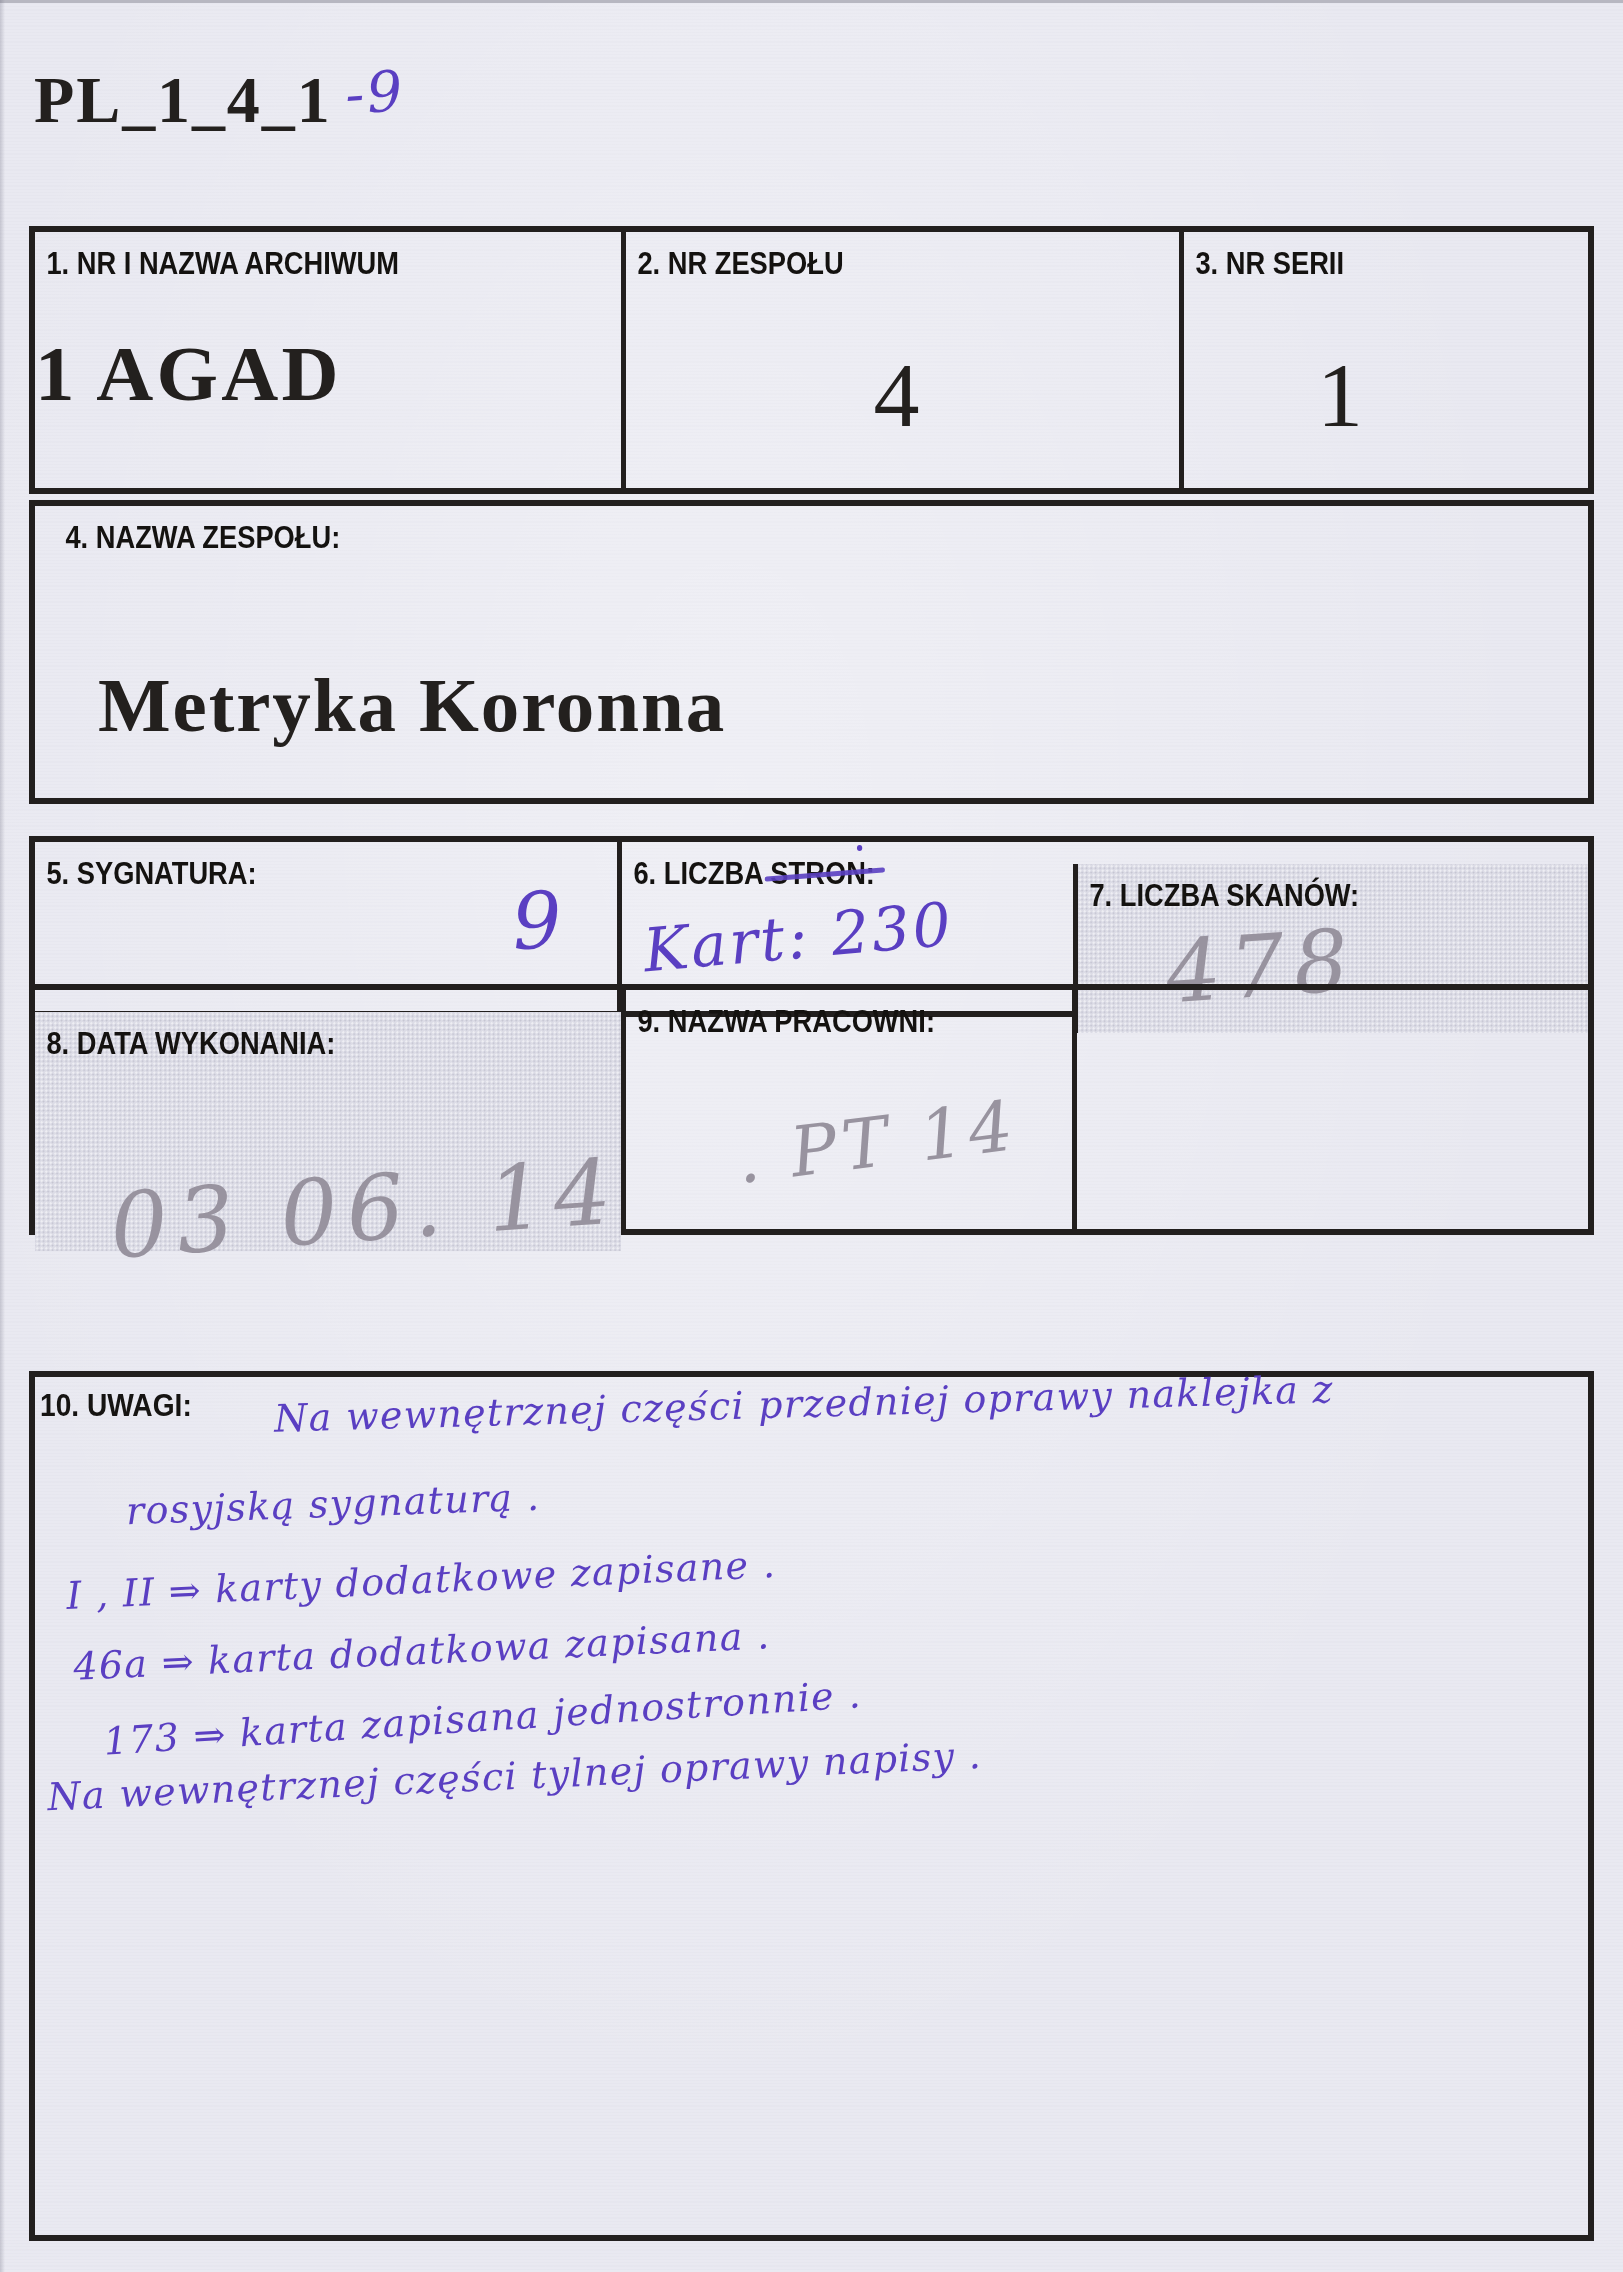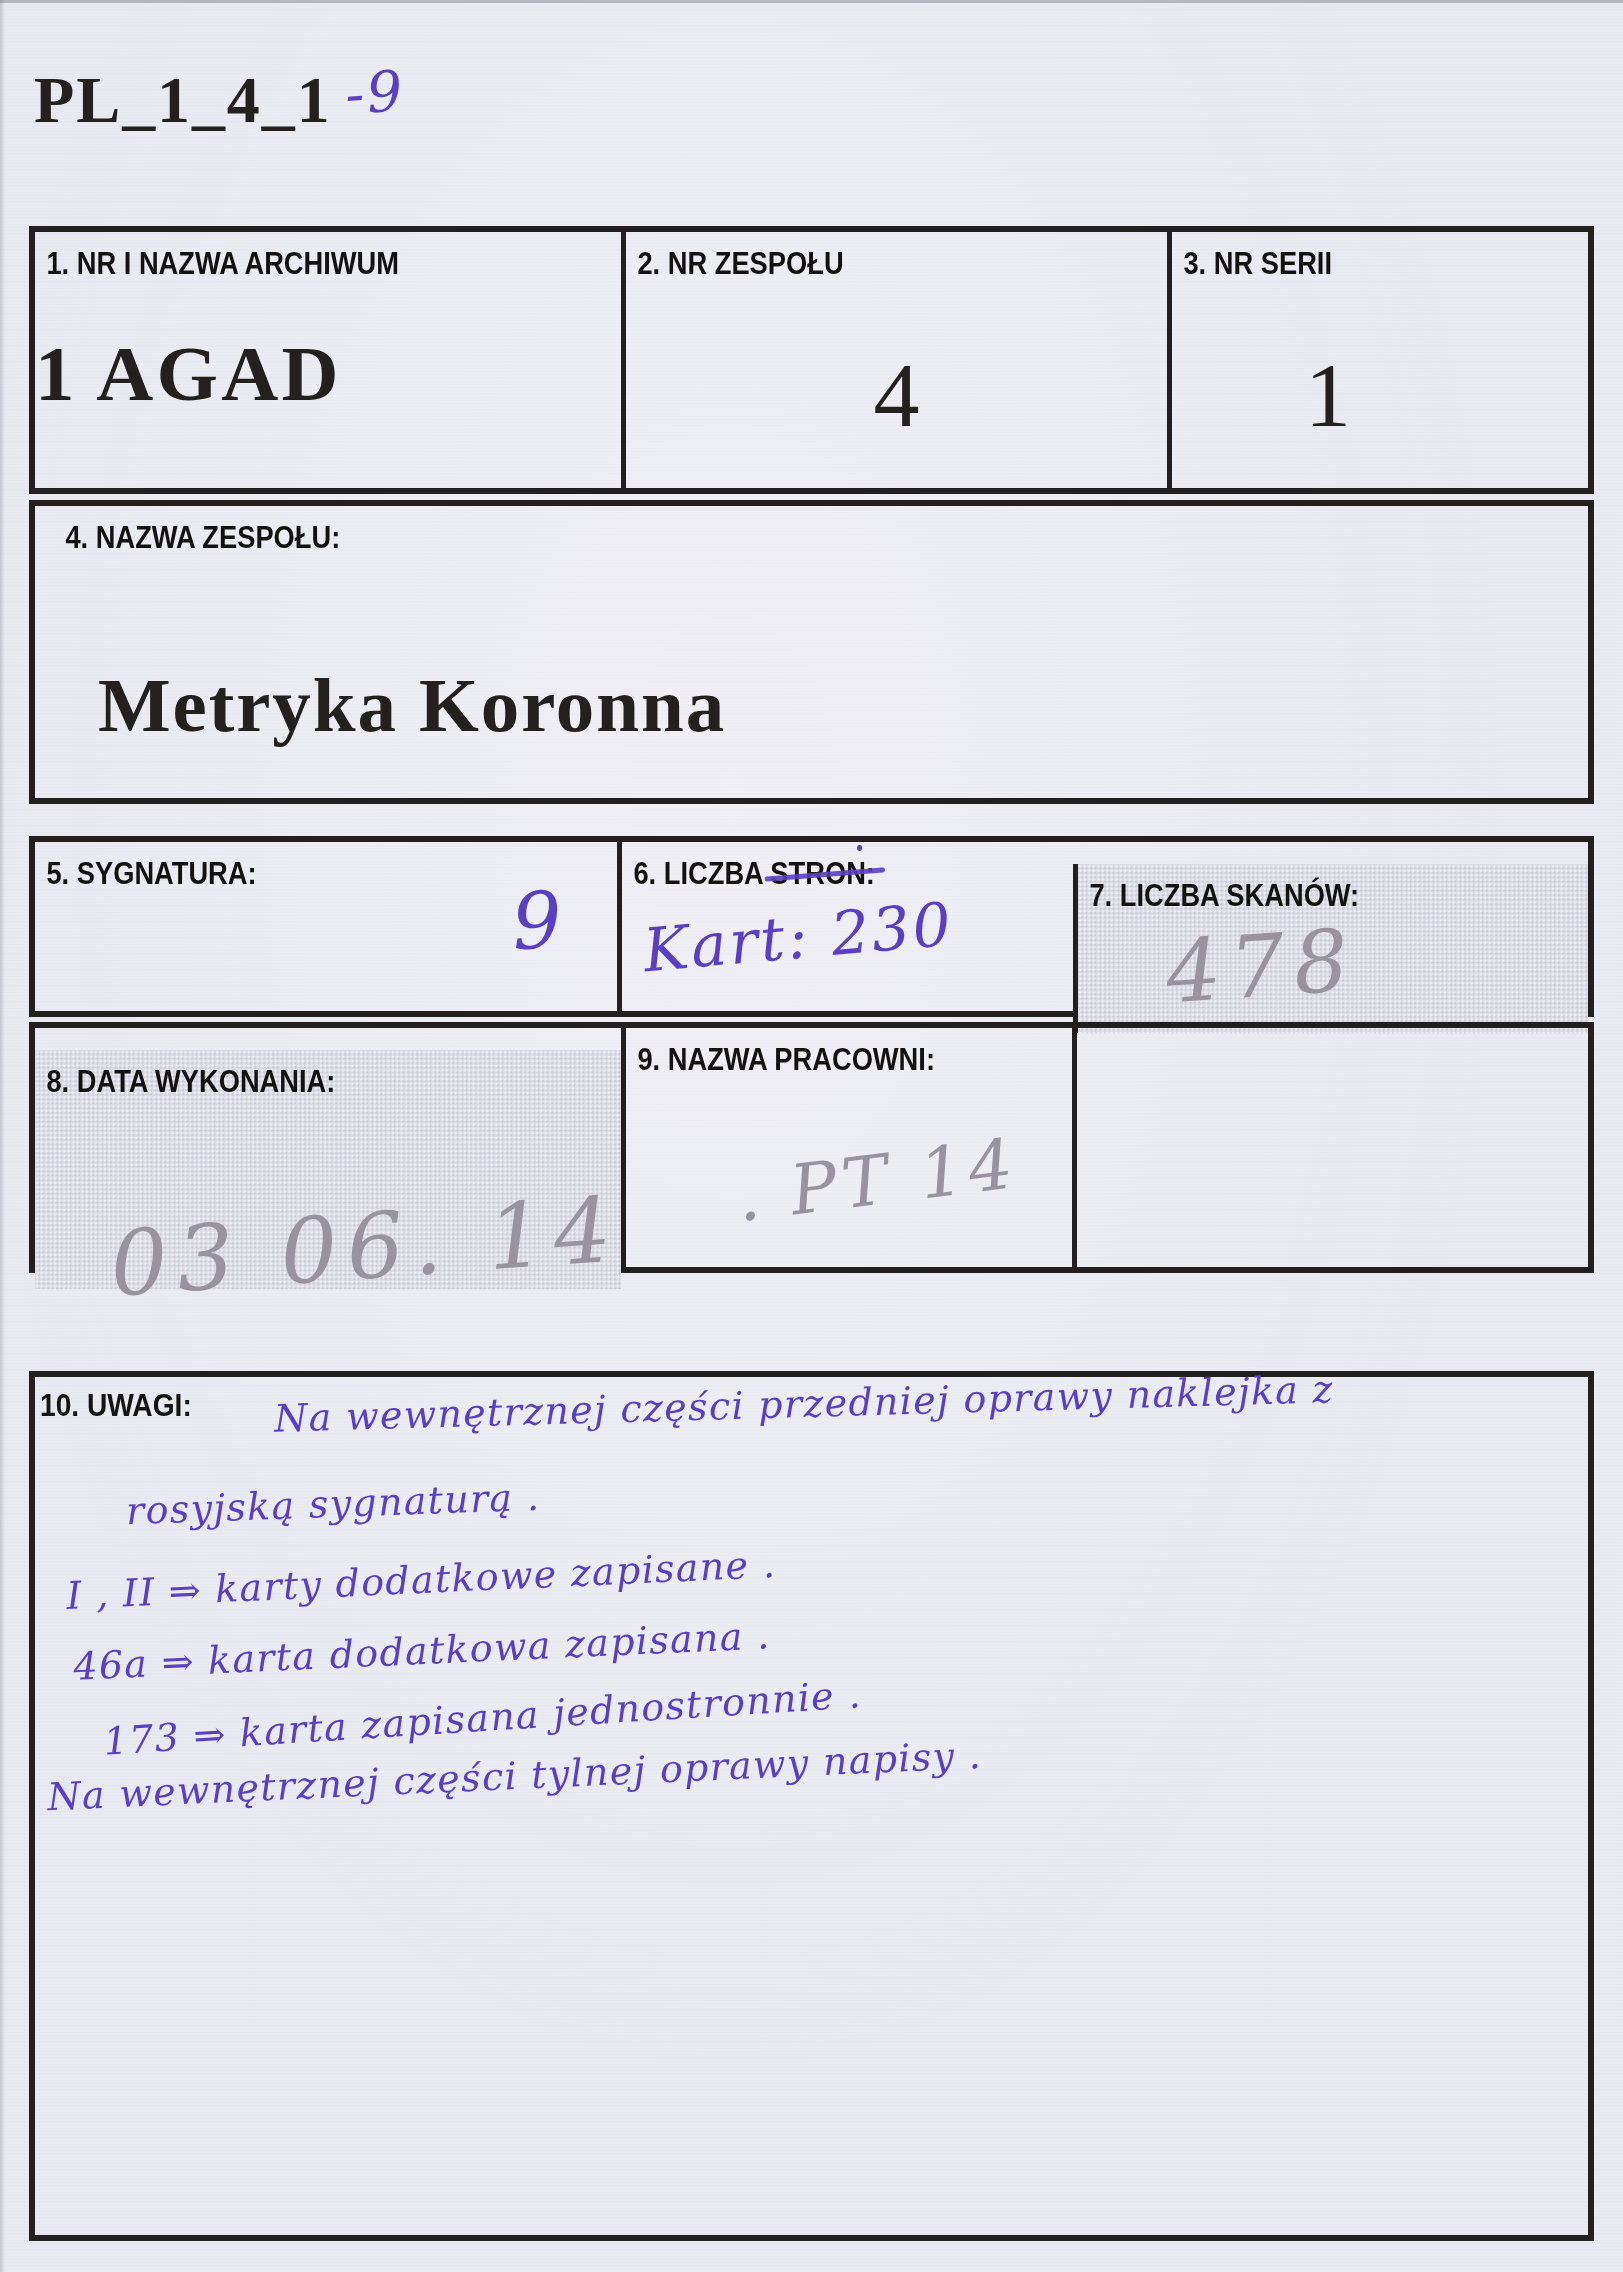--- a/index.html
+++ b/index.html
@@ -18,26 +18,26 @@
   .title-row{position:absolute;left:34px;top:62px;white-space:nowrap;}
   .title-printed{font-family:"Liberation Serif",serif;font-weight:700;font-size:66px;letter-spacing:1.9px;color:#23201e;}
   .title-hand{font-family:"DejaVu Serif",serif;font-style:italic;font-size:56px;color:#5a3fc2;margin-left:13px;display:inline-block;transform:rotate(-4deg);position:relative;top:-10.4px;letter-spacing:2.6px;}
 
   
   .box{position:absolute;left:29px;width:1565px;box-sizing:border-box;border:6.5px solid #221f1e;background:transparent;}
   .row{display:flex;height:100%;}
   .box-a{top:226px;height:268px;}
   .box-b{top:500px;height:304px;}
   .box-c{top:836px;height:181px;}
-  .box-d{top:1022px;height:251px;}
+  .box-d{top:984px;height:251px;}
   .box-e{top:1371px;height:870px;}
 
   .cell{position:relative;box-sizing:border-box;height:100%;}
   .cell.divided{border-left:5.8px solid #221f1e;}
-  .a1{width:586px;} .a2{width:546px;} .a3{flex:1;}
+  .a1{width:586px;} .a2{width:546px;} .a3{flex:1;margin-left:12px;}
   .c1{width:582px;} .c2{width:456px;} .c3{flex:1;}
   .d1{width:586px;} .d2{width:451px;} .d3{flex:1;}
 
   .shaded{
     background-color:#dcdce6;
     background-image:
       radial-gradient(circle, rgba(255,255,255,.55) 0.9px, rgba(0,0,0,0) 1.1px),
       radial-gradient(circle, rgba(150,150,170,.38) 0.8px, rgba(0,0,0,0) 1px);
     background-size:4.5px 4.5px,4.5px 4.5px;background-position:0 0,1.9px 1.9px;margin-top:22px;
   }

